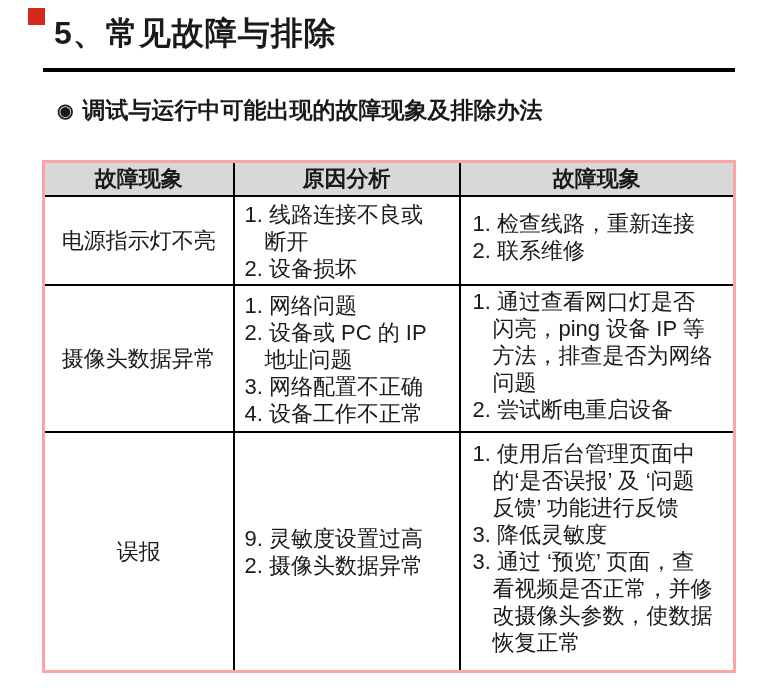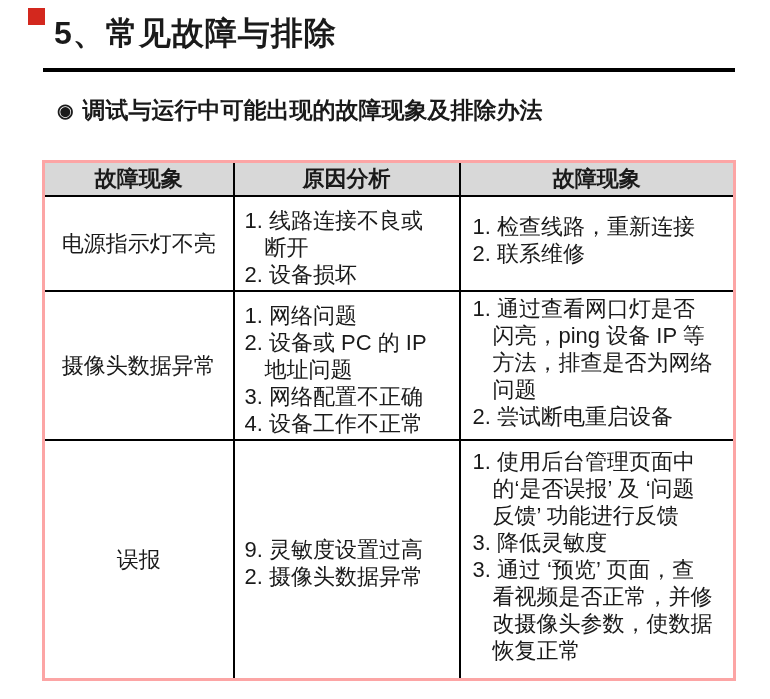--- a/index.html
+++ b/index.html
@@ -33,21 +33,21 @@
   }
   .fault-table th,.fault-table td{border:2px solid #000;vertical-align:middle;}
   .fault-table th{
     background:#d8d8d8;font-weight:bold;text-align:center;padding:0;
   }
   .fault-table thead tr{height:34px;}
   .row-0{height:81px;}
   .row-1{height:133px;}
   .row-2{height:240px;}
   .cell-phenomenon{text-align:center;padding:8px 4px;}
-  .cell-causes{padding:10px 25px 2px 10px;}
+  .cell-causes{padding:4px 25px 2px 10px;}
   .cell-solutions{padding:2px 18px 8px 12px;}
   .li{padding-left:20px;text-indent:-20px;}
 </style>
 </head>
 <body>
 
 <div class="red-marker"></div>
 
 <h1 class="section-title">5、常见故障与排除</h1>
 

